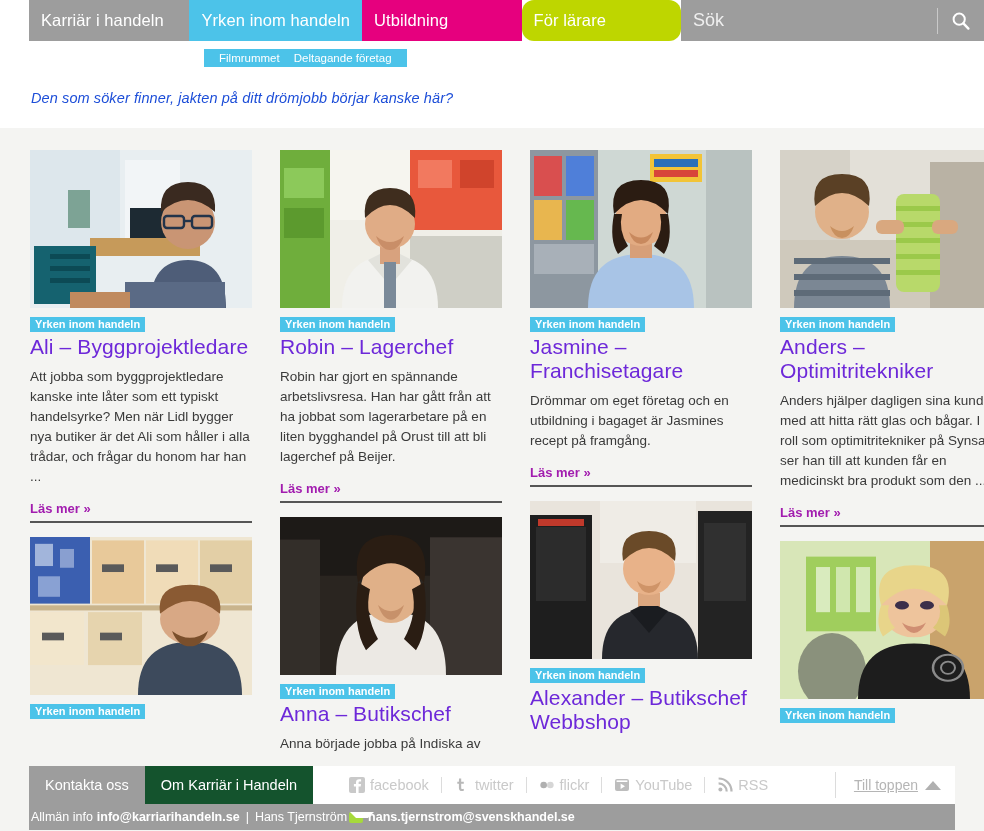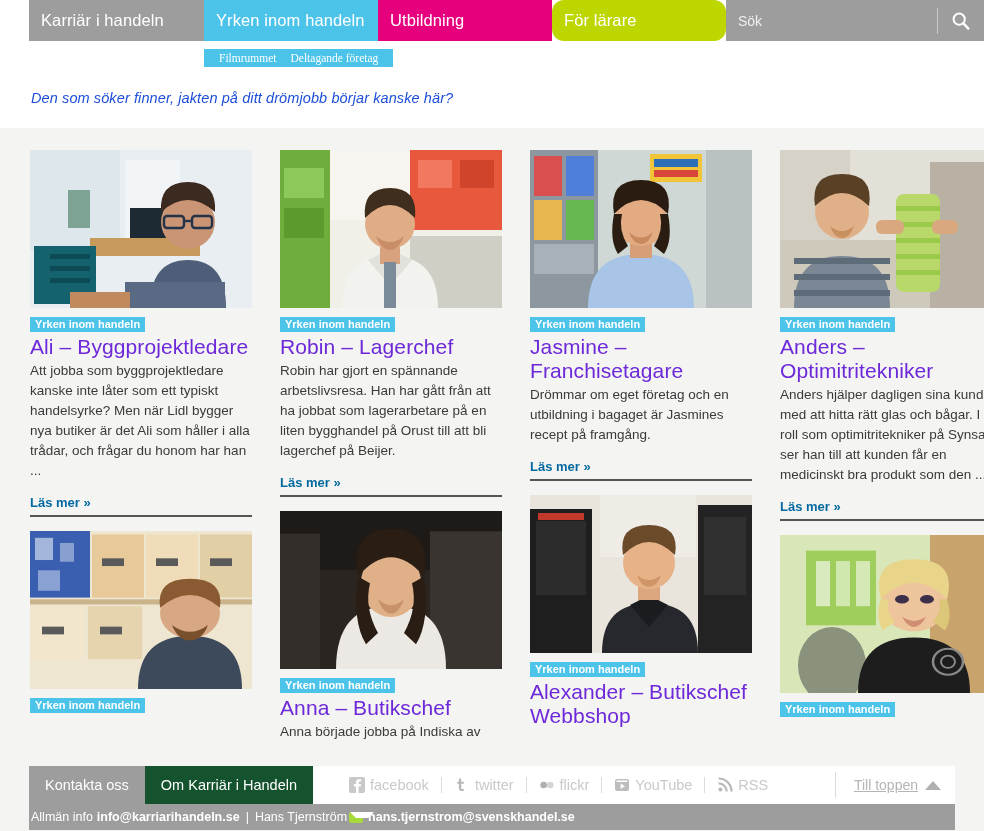--- a/index.html
+++ b/index.html
@@ -52,21 +52,21 @@
     display: flex;
     align-items: center;
     position: relative;
   }
   .search-input {
     background: transparent;
     border: none;
     outline: none;
     color: #f0f0f0;
     font-family: "Liberation Sans", sans-serif;
-    font-size: 14px;
+    font-size: 18px;
     padding: 0 12px;
     flex: 1 1 auto;
     height: 100%;
   }
   .search-input::placeholder { color: #efefef; opacity: 1; }
   .search-divider {
     width: 1px;
     height: 26px;
     background: #c9c9c9;
     flex: 0 0 1px;
@@ -92,21 +92,20 @@
     display: flex;
     align-items: center;
     padding: 0 8px;
   }
   .subnav-item {
     color: #ffffff;
     font-size: 11.5px;
     padding: 0 7px;
     cursor: pointer;
     white-space: nowrap;
-    font-family: Liberation Serif, serif;
   }
 
   
   .tagline-band {
     position: absolute;
     top: 68px; left: 0;
     width: 984px;
     height: 60px;
     background: #ffffff;
   }
@@ -176,31 +175,31 @@
     line-height: 24px;
     font-weight: normal;
     margin-top: 3px;
     letter-spacing: .1px;
     cursor: pointer;
   }
   .card-text {
     color: #3a3a3a;
     font-size: 13.5px;
     line-height: 20px;
-    margin-top: 2px;
+    margin-top: 8px;
     width: 222px;
   }
   .readmore-wrap {
     width: 222px;
     margin-top: 12px;
     border-bottom: 2px solid #555555;
     padding-bottom: 4px;
   }
   .readmore {
-    color: #0369a1;
+    color: #a21caf;
     font-size: 13px;
     font-weight: bold;
     text-decoration: none;
     cursor: pointer;
   }
 
   
   .footer {
     position: absolute;
     left: 0; bottom: 0;

